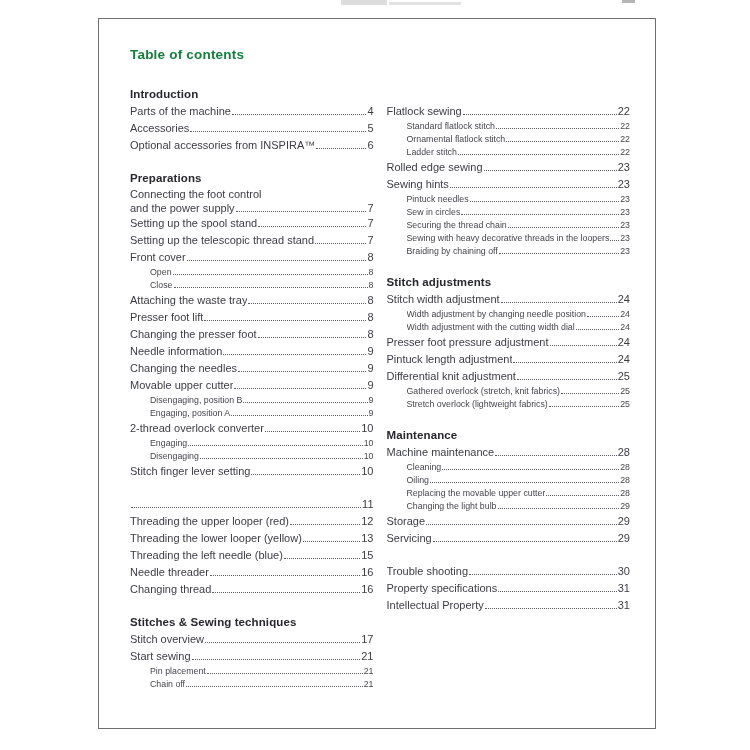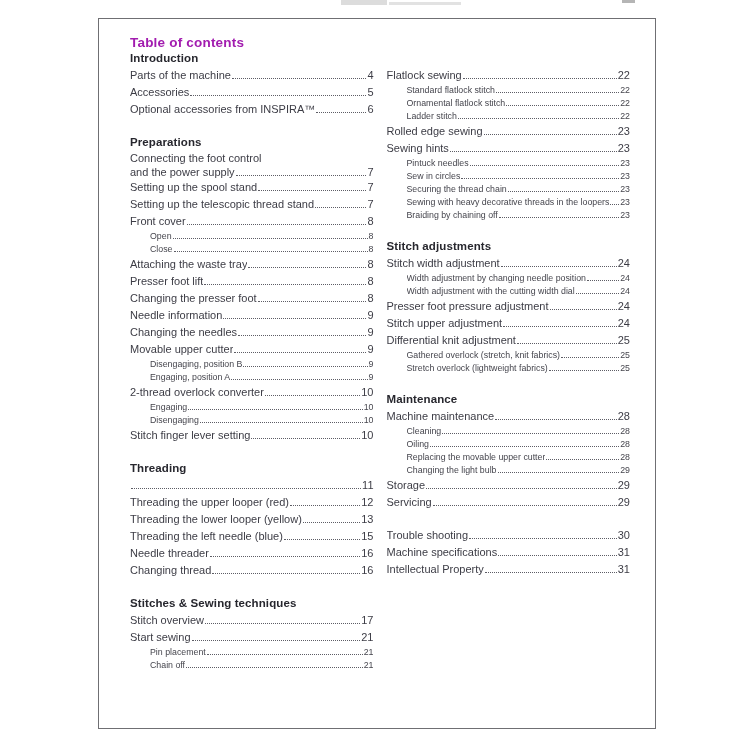--- a/index.html
+++ b/index.html
@@ -20,26 +20,27 @@
     left: 98px; top: 18px;
     width: 558px; height: 711px;
     box-sizing: border-box;
     background: #ffffff;
     border: 1px solid #6f6f73;
     padding: 10px 25px 0 31px;
   }
   .page-title {
     font-size: 13.5px;
     font-weight: bold;
-    color: #a21caf;
+    color: #15803d;
     letter-spacing: 0.2px;
-    margin-top: 6px;
+    margin-top: 18px;
   }
   .cols {
     display: flex;
+    margin-top: 24px;
   }
   .col { width: 244px; box-sizing: border-box; }
   .col-left { margin-right: 13px; }
   .col-right { padding-top: 17px; }
 
   .toc-section { margin-top: 16px; }
   .col .toc-section:first-child { margin-top: 0; }
 
   .toc-header {
     font-size: 11.5px;
@@ -193,21 +194,20 @@
             <span class="toc-dots"></span>
             <span class="toc-page">10</span>
           </div>
           <div class="toc-row">
             <span class="toc-label">Stitch finger lever setting</span>
             <span class="toc-dots"></span>
             <span class="toc-page">10</span>
           </div>
         </div>
         <div class="toc-section">
-          <div class="toc-header">Threading</div>
           <div class="toc-row">
             <span class="toc-dots"></span>
             <span class="toc-page">11</span>
           </div>
           <div class="toc-row">
             <span class="toc-label">Threading the upper looper (red)</span>
             <span class="toc-dots"></span>
             <span class="toc-page">12</span>
           </div>
           <div class="toc-row">
@@ -329,21 +329,21 @@
             <span class="toc-label">Width adjustment with the cutting width dial</span>
             <span class="toc-dots"></span>
             <span class="toc-page">24</span>
           </div>
           <div class="toc-row">
             <span class="toc-label">Presser foot pressure adjustment</span>
             <span class="toc-dots"></span>
             <span class="toc-page">24</span>
           </div>
           <div class="toc-row">
-            <span class="toc-label">Stitch upper adjustment</span>
+            <span class="toc-label">Pintuck length adjustment</span>
             <span class="toc-dots"></span>
             <span class="toc-page">24</span>
           </div>
           <div class="toc-row">
             <span class="toc-label">Differential knit adjustment</span>
             <span class="toc-dots"></span>
             <span class="toc-page">25</span>
           </div>
           <div class="toc-row sub">
             <span class="toc-label">Gathered overlock (stretch, knit fabrics)</span>
@@ -394,21 +394,21 @@
             <span class="toc-page">29</span>
           </div>
         </div>
         <div class="toc-section">
           <div class="toc-row">
             <span class="toc-label">Trouble shooting</span>
             <span class="toc-dots"></span>
             <span class="toc-page">30</span>
           </div>
           <div class="toc-row">
-            <span class="toc-label">Machine specifications</span>
+            <span class="toc-label">Property specifications</span>
             <span class="toc-dots"></span>
             <span class="toc-page">31</span>
           </div>
           <div class="toc-row">
             <span class="toc-label">Intellectual Property</span>
             <span class="toc-dots"></span>
             <span class="toc-page">31</span>
           </div>
         </div>
       </div>

